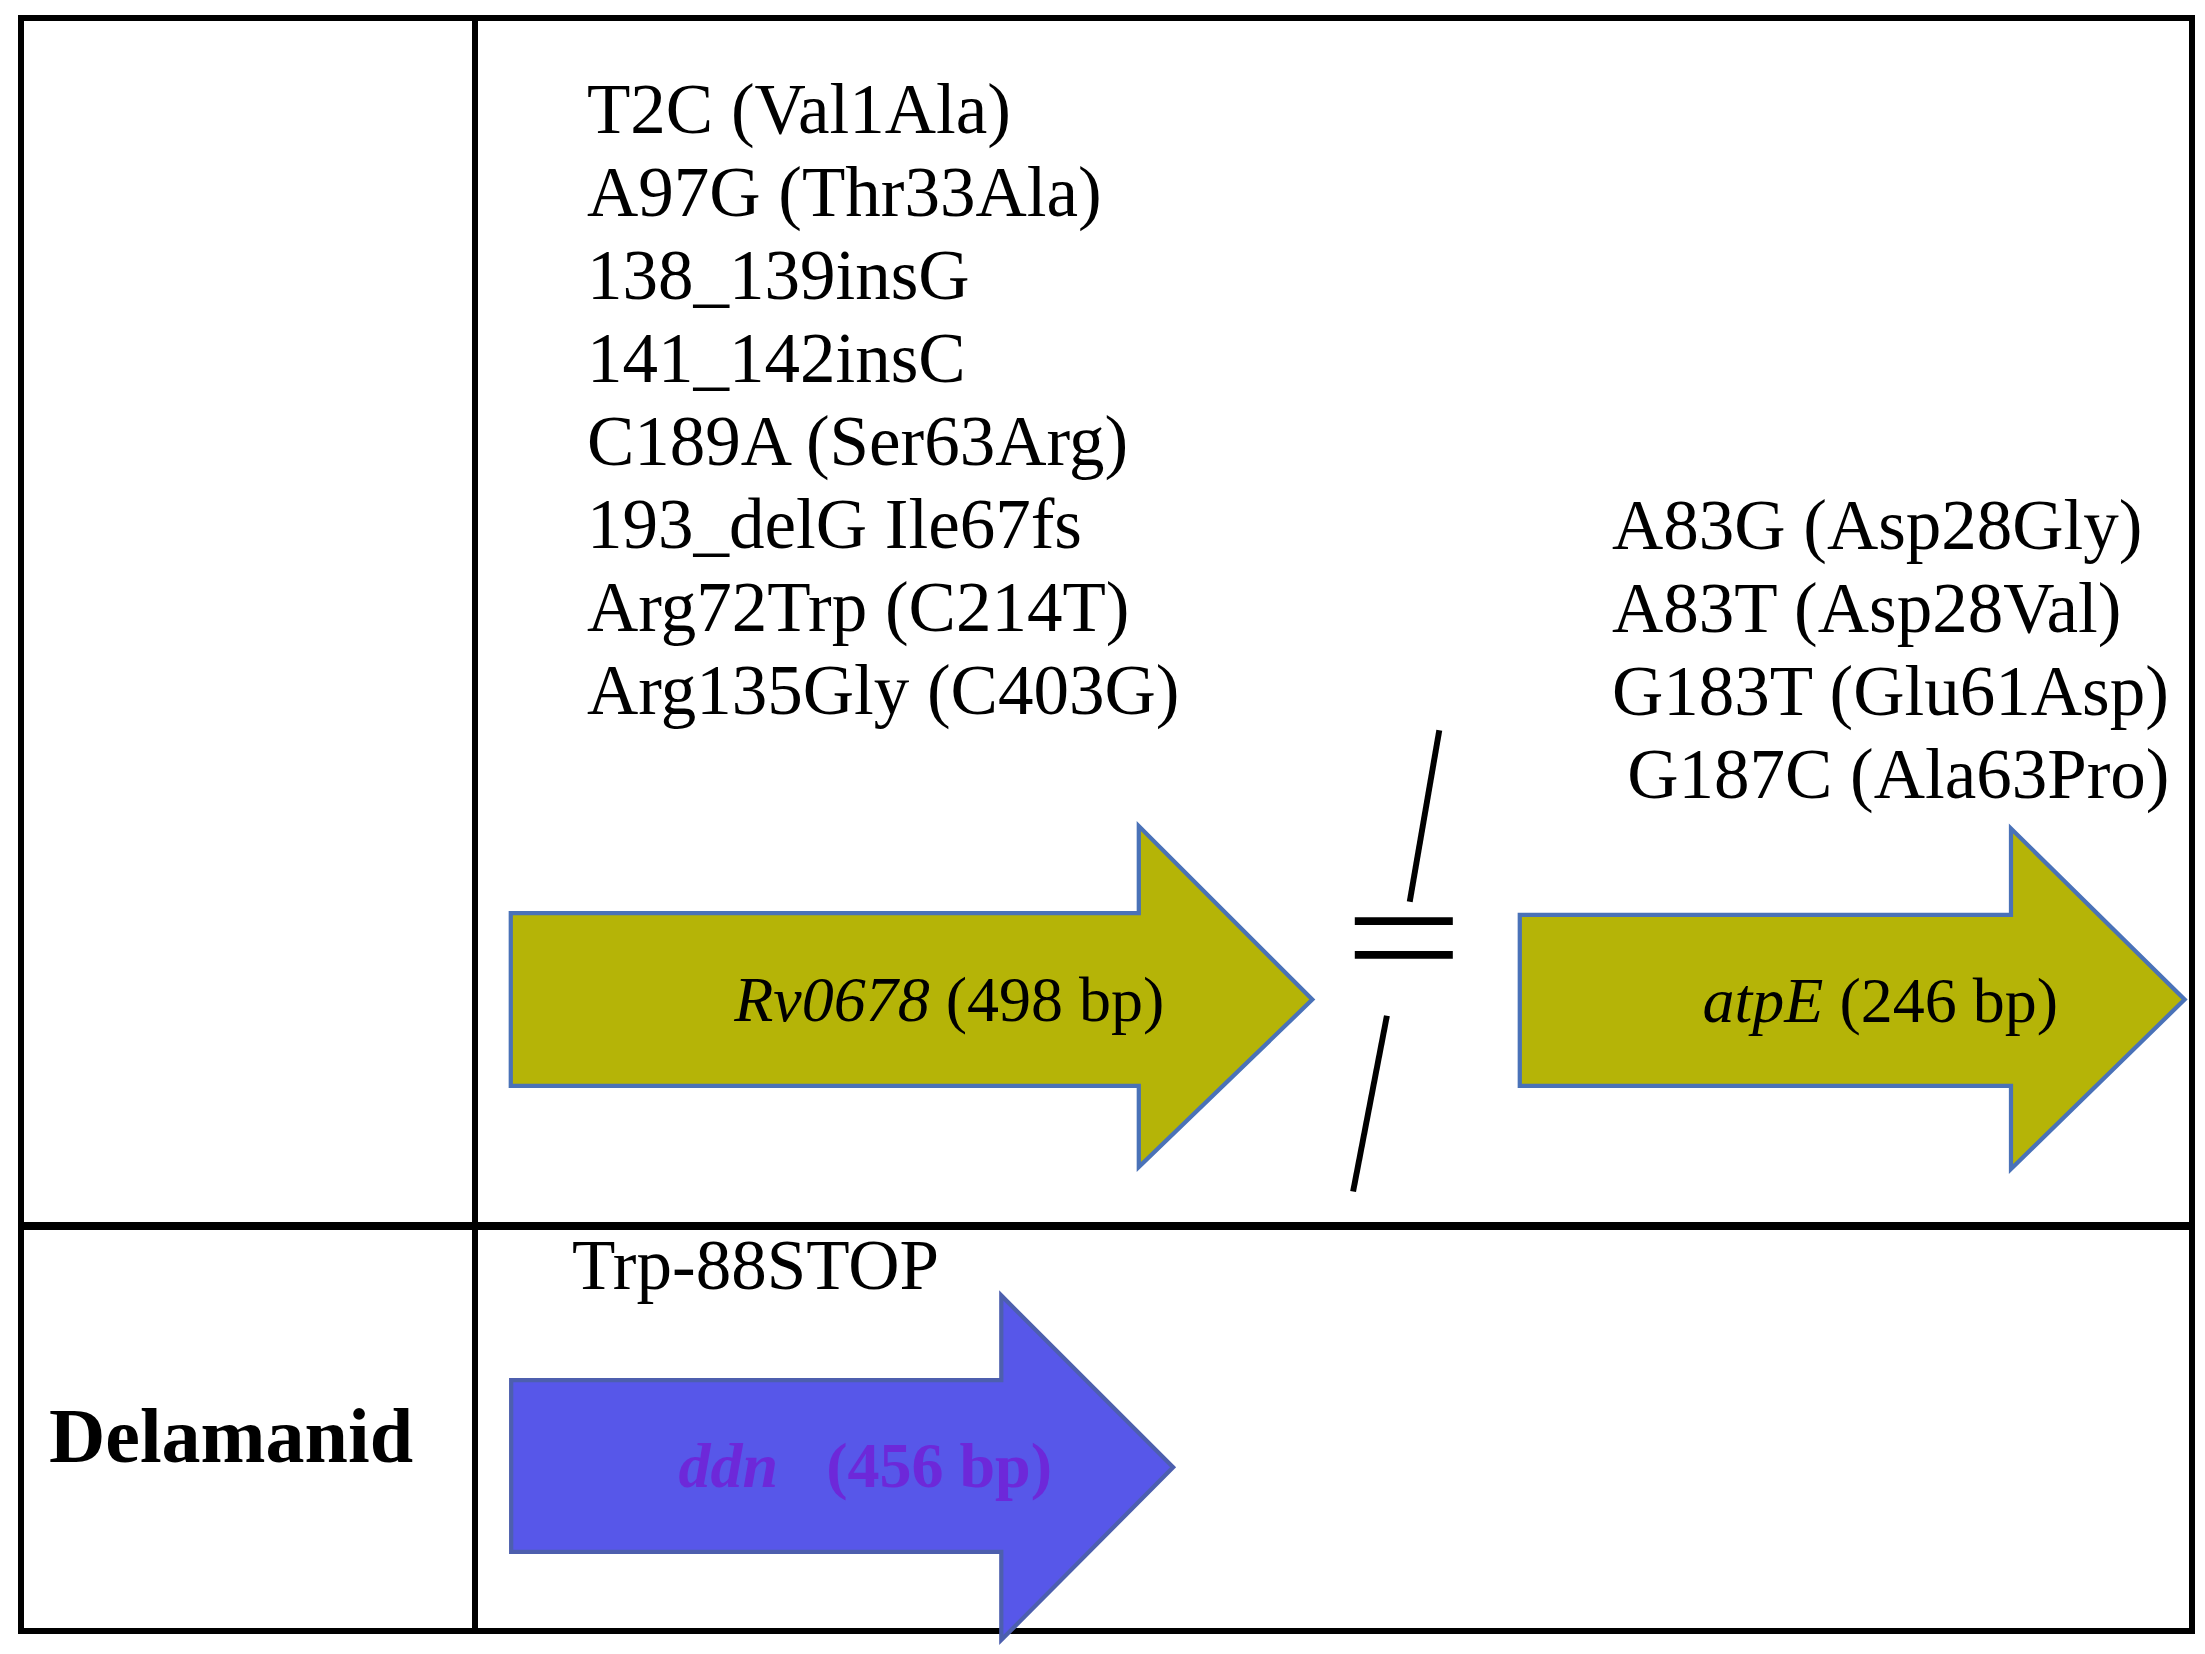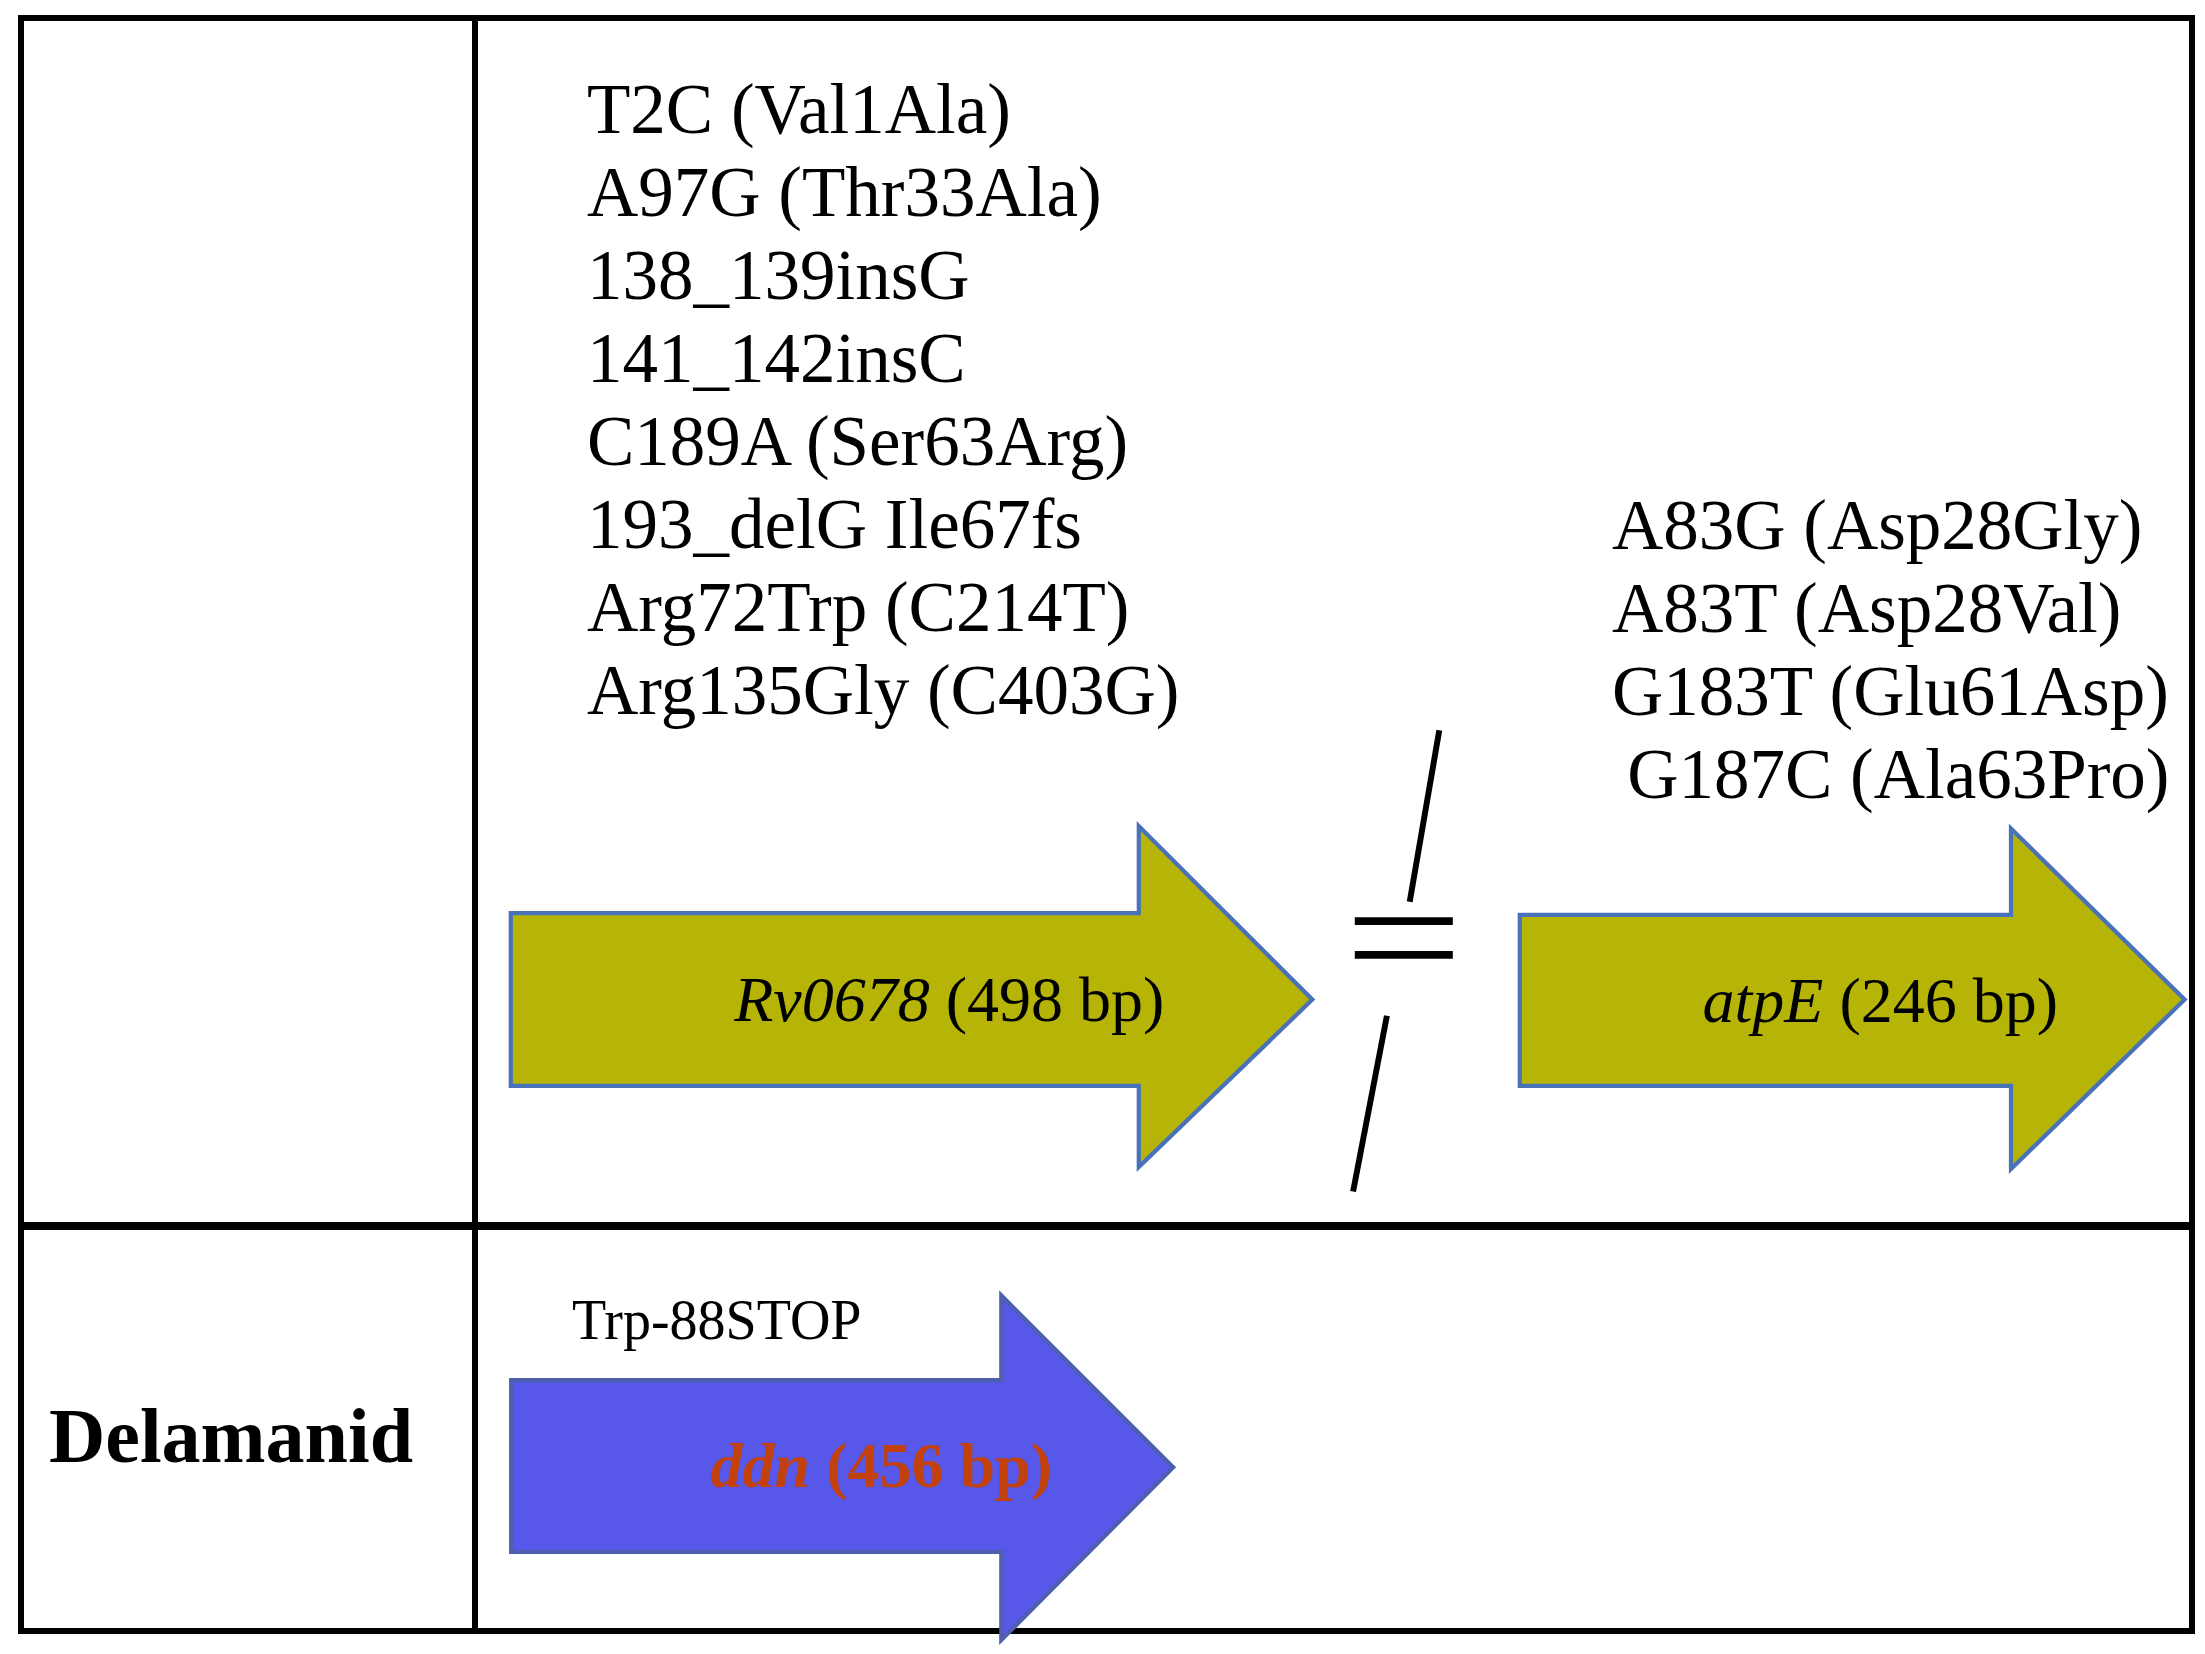--- a/index.html
+++ b/index.html
@@ -49,22 +49,22 @@
     font-size: 71px;
     line-height: 83px;
     white-space: nowrap;
     z-index: 2;
   }
   .mut-list.rv0678 { left: 587px; top: 68px; }
   .mut-list.atpe   { left: 1612px; top: 484px; }
   .mut-list.atpe .mut-line:last-child { padding-left: 15.2px; }
   .single-mut {
     position: absolute;
-    left: 572px; top: 1292px;
-    font-size: 56px;
+    left: 572px; top: 1230px;
+    font-size: 71px;
     line-height: 1;
     white-space: nowrap;
     z-index: 3;
   }
   .arrow-svg { position: absolute; z-index: 2; }
   .arrow-svg.rv0678 { left: 504px;  top: 819px;  }
   .arrow-svg.atpe   { left: 1513px; top: 819px;  }
   .arrow-svg.ddn    { left: 504px;  top: 1287px; }
   .break-svg { position: absolute; left: 1321px; top: 711px; z-index: 2; }
   .gene-label {
@@ -75,21 +75,21 @@
     font-size: 64px;
     line-height: 1;
     white-space: nowrap;
     z-index: 3;
   }
   .gene-label .gene-name { font-style: italic; }
   .gene-label .gene-size { white-space: pre; }
   .gene-label.rv0678 { left: 511px;  top: 913px; width: 628px; height: 173px; padding-left: 25.4px; }
   .gene-label.atpe   { left: 1520px; top: 915px; width: 491px; height: 171px; padding-left: 47px; }
   .gene-label.ddn    { left: 511px;  top: 1380px; width: 490px; height: 172px; padding-left: 51px;
-                       color: #c2410c; font-weight: bold; }
+                       color: #6d28d9; font-weight: bold; gap: 32px; }
 </style>
 </head>
 <body>
 
 <div class="figure">
 
   <div class="outer-border"></div>
   <div class="v-divider"></div>
   <div class="h-divider"></div>
 

